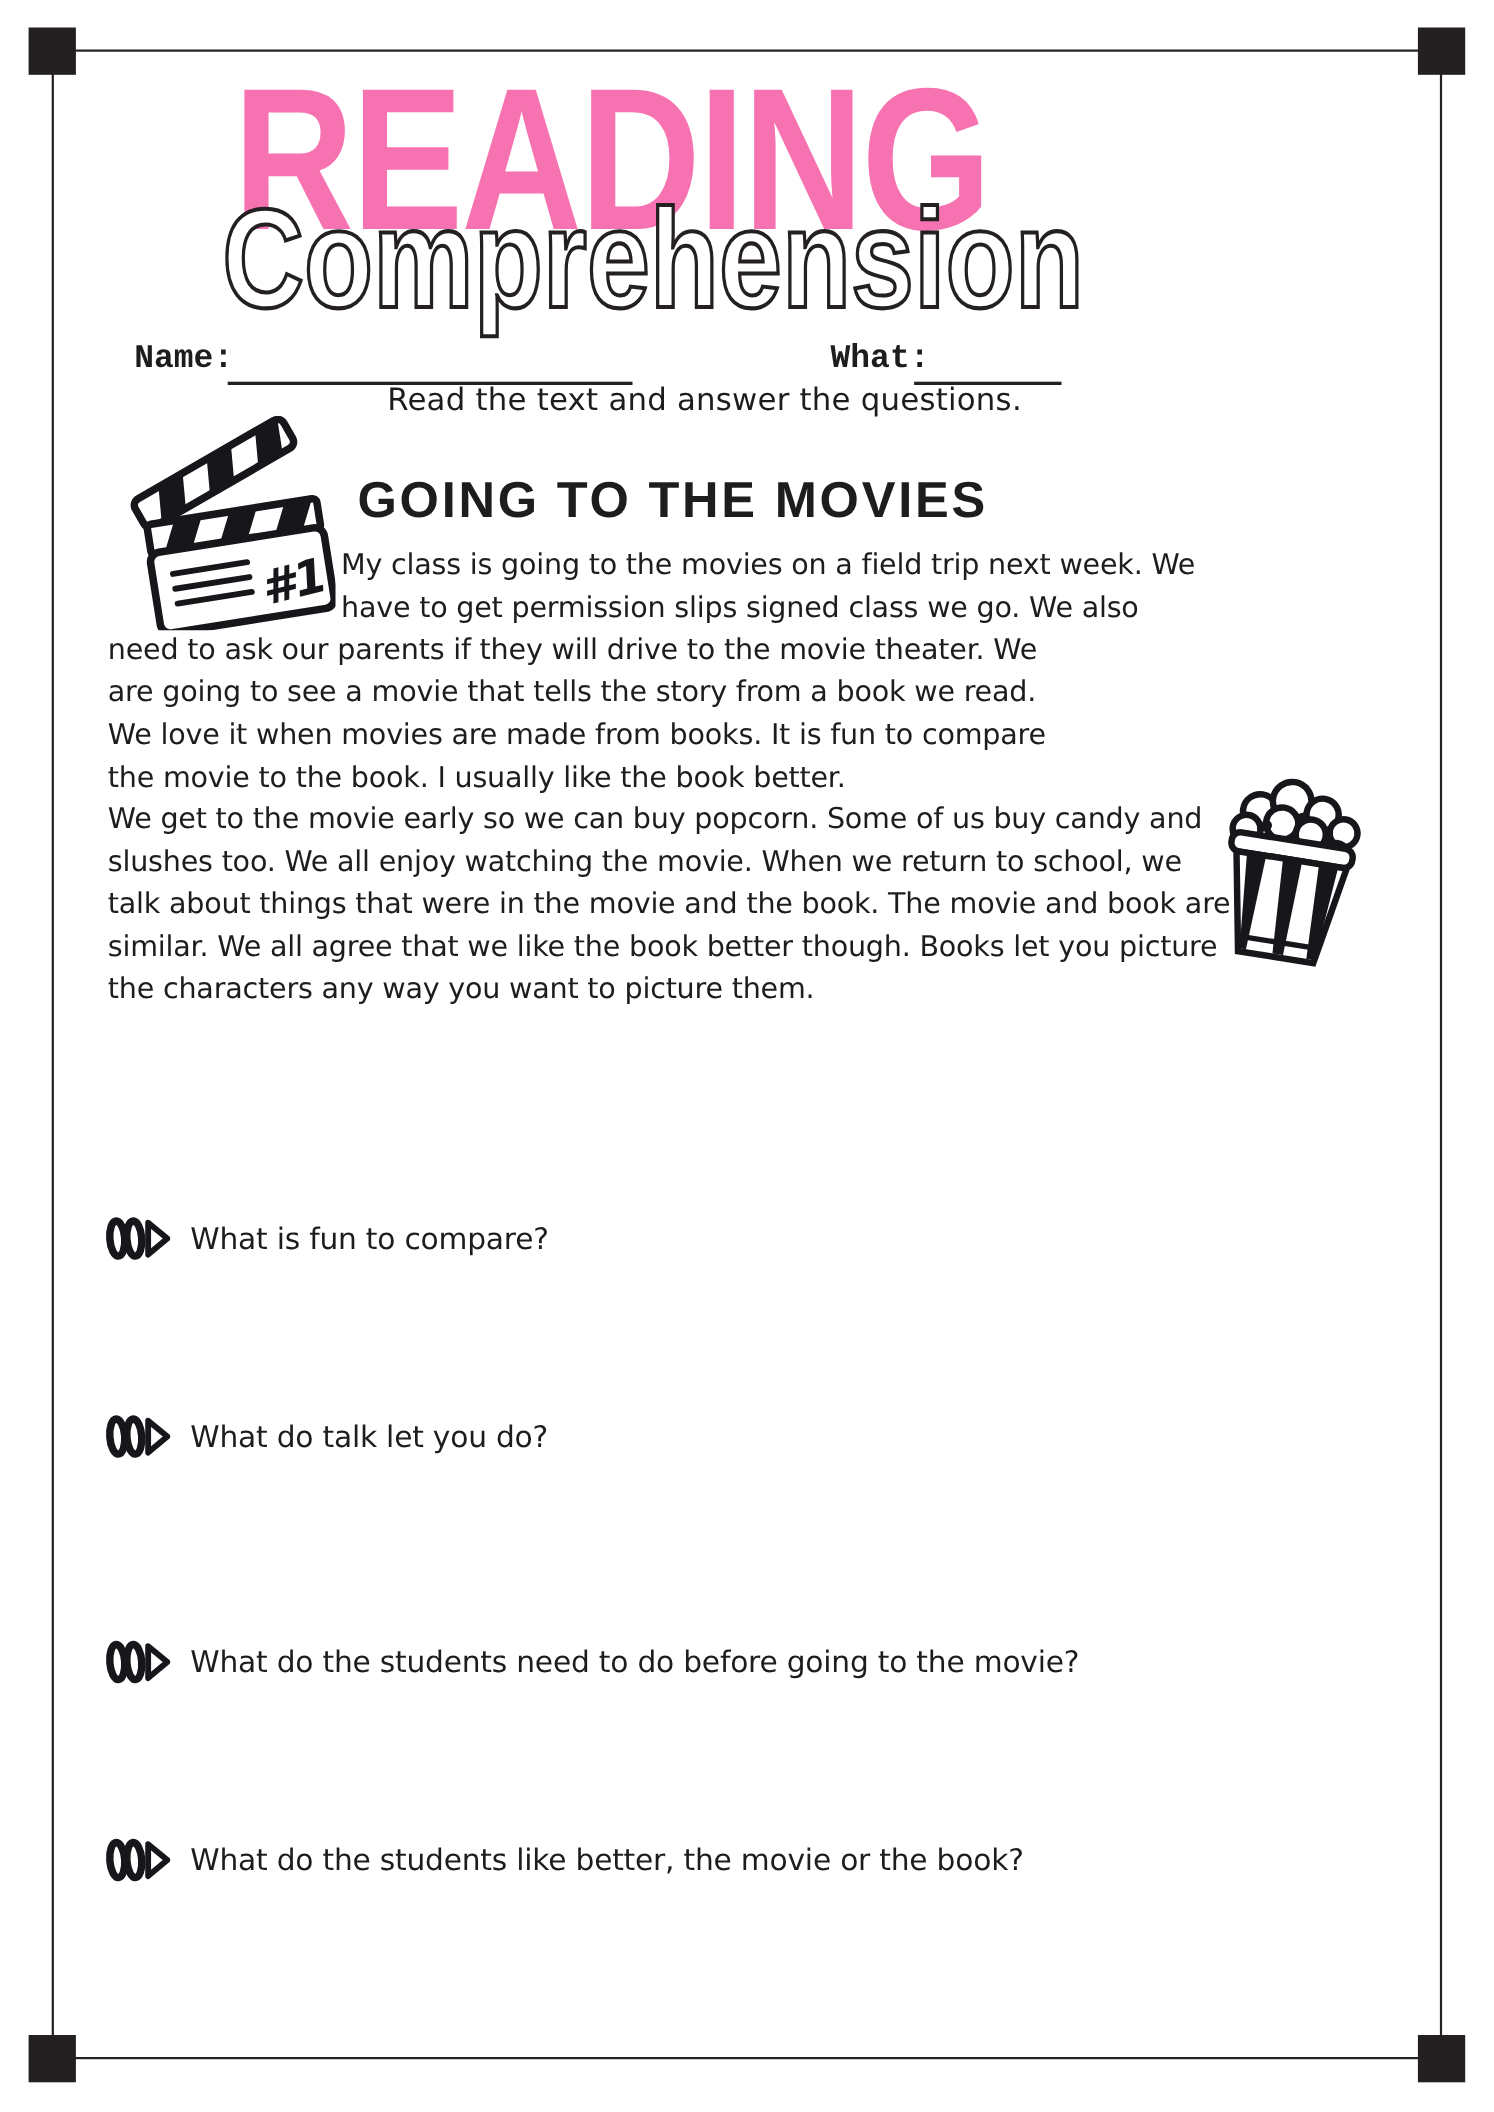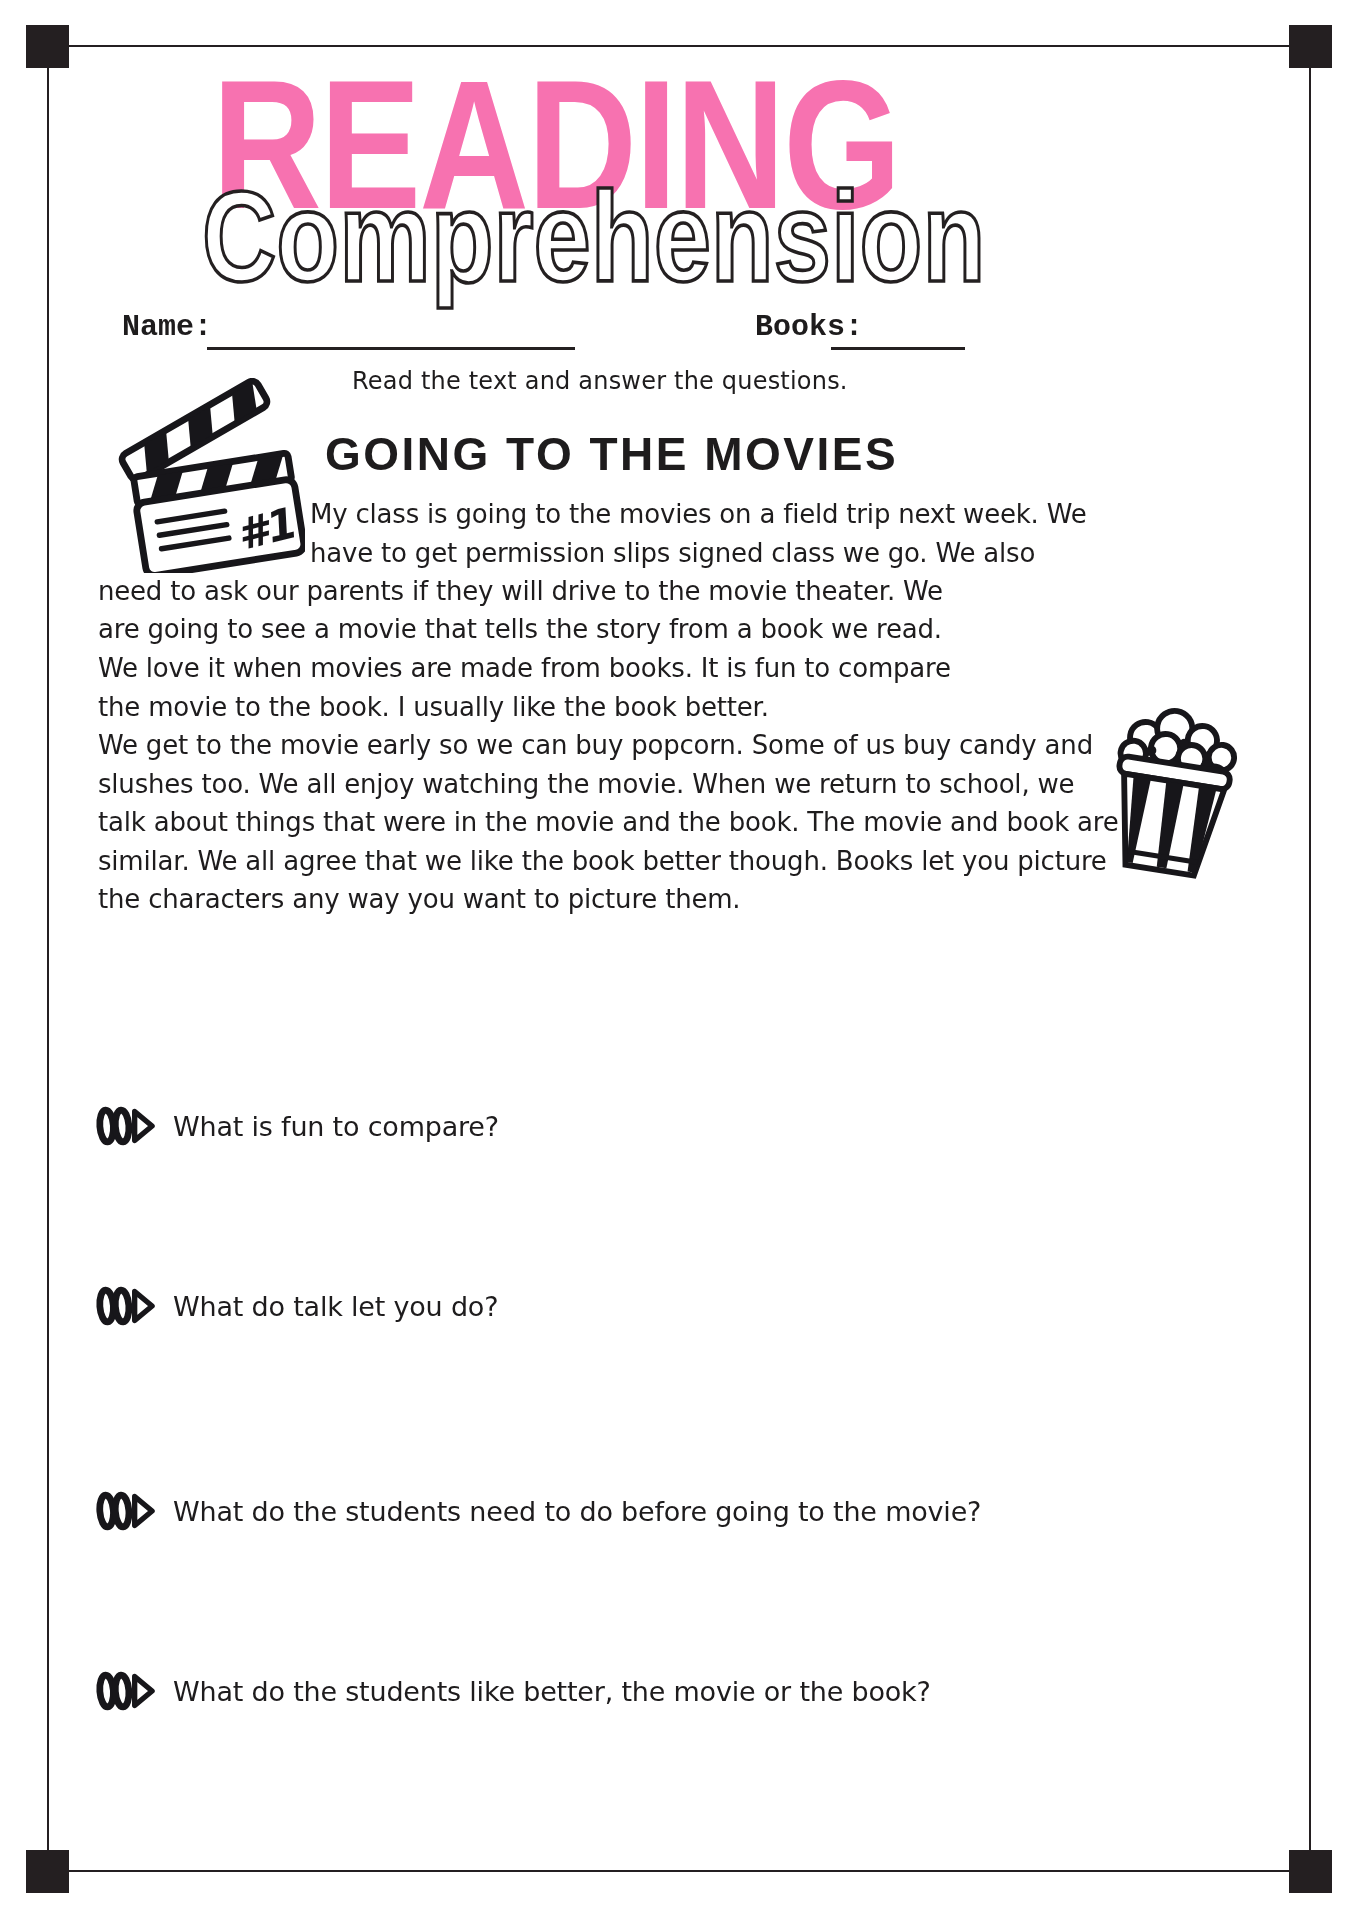--- a/index.html
+++ b/index.html
@@ -23,21 +23,21 @@
              transform:scale(.98,1.22);transform-origin:left top;white-space:nowrap;}
   
   .field-label{position:absolute;font-family:Liberation Mono, monospace;
                font-weight:700;font-size:30px;}
   .name-label{left:122px;top:310px;}
   .date-label{left:755px;top:310px;}
   .blank{position:absolute;border-bottom:3px solid #242021;height:0;}
   .name-line{left:207px;top:347px;width:368px;}
   .date-line{left:831px;top:347px;width:134px;}
   
-  .instruction{position:absolute;left:352px;top:367px;font-size:24px;letter-spacing:.2px;}
+  .instruction{position:absolute;left:352px;top:347px;font-size:28px;letter-spacing:.2px;}
   
   .heading{position:absolute;left:313px;top:415px;margin:12px;
            font-family:"Liberation Sans",sans-serif;font-weight:800;
            font-size:46px;letter-spacing:2.5px;white-space:nowrap;}
   .pline{position:absolute;font-size:26px;line-height:38.5px;white-space:nowrap;letter-spacing:-.2px;text-align:right;}
   .clapper{position:absolute;left:110px;top:378px;}
   .popcorn{position:absolute;left:1072px;top:680px;}
   
   .question{position:absolute;left:95px;display:flex;align-items:center;gap:18px;}
   .q-text{font-size:27px;letter-spacing:-.2px;white-space:nowrap;}
@@ -53,21 +53,21 @@
   <div class="corner tl"></div>
   <div class="corner tr"></div>
   <div class="corner bl"></div>
   <div class="corner br"></div>
 
   <h1 class="title-main">READING</h1>
   <h2 class="title-sub">Comprehension</h2>
 
   <span class="field-label name-label">Name:</span>
   <div class="blank name-line"></div>
-  <span class="field-label date-label">Books:</span>
+  <span class="field-label date-label">What:</span>
   <div class="blank date-line"></div>
 
   <div class="instruction">Read the text and answer the questions.</div>
 
   <svg class="clapper" width="195" height="195" viewBox="0 0 200 200">
     <g transform="rotate(-9 100 115)" stroke="#17161a" fill="#ffffff">
       <g transform="rotate(-21 36 96)">
         <rect x="28" y="62" width="160" height="30" rx="7" stroke-width="7"></rect>
         <polygon points="56,64 82,64 70,90 44,90" fill="#17161a" stroke="none"></polygon>
         <polygon points="108,64 134,64 122,90 96,90" fill="#17161a" stroke="none"></polygon>

